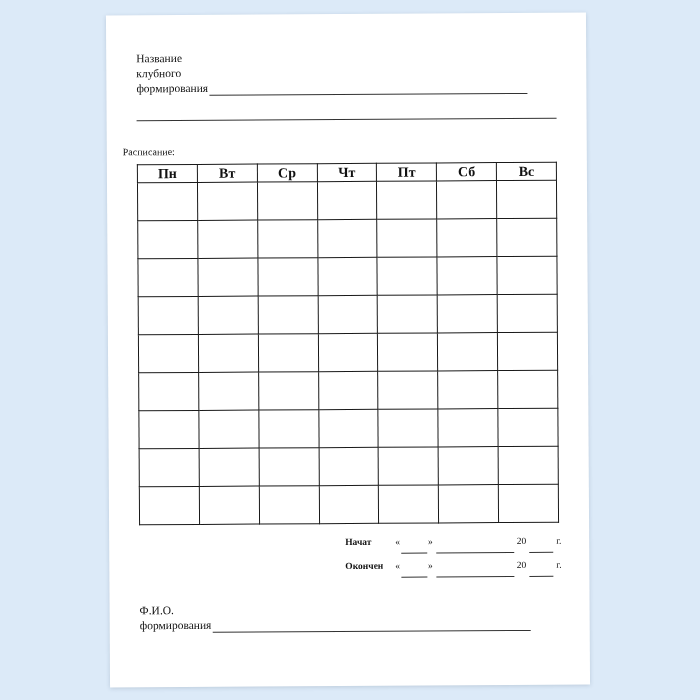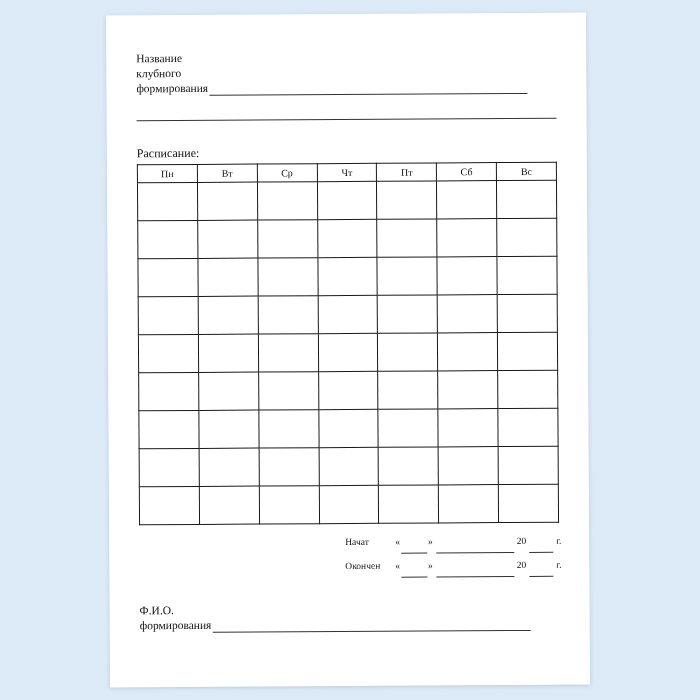--- a/index.html
+++ b/index.html
@@ -63,23 +63,23 @@
     position: absolute;
     left: 30px;
     top: 105px;
     width: 420px;
     border-bottom: 1px solid #333;
   }
 
   
   .sched-label {
     position: absolute;
-    left: 30px;
+    left: 16px;
     top: 131px;
-    font-size: 12px;
+    font-size: 10px;
     color: #111;
   }
 
   
   table.schedule {
     position: absolute;
     left: 30px;
     top: 149px;
     width: 420px;
     border-collapse: collapse;
@@ -91,40 +91,41 @@
     height: 37px;
     padding: 0;
     text-align: center;
     vertical-align: middle;
     font-size: 11.5px;
     font-weight: normal;
     color: #111;
   }
   table.schedule th {
     height: 17px;
-    font-weight: normal;
-    font-size: 10px;
+    font-weight: bold;
+    font-size: 14px;
     margin-top: 24px;
   }
 
   
   .dates {
     position: absolute;
     left: 236px;
     top: 516px;
     font-size: 9.5px;
     color: #111;
     line-height: 24px;
   }
   .dates .row {
     white-space: nowrap;
   }
   .dates .lbl {
     display: inline-block;
     width: 50px;
+    font-weight: bold;
   }
   .seg-s {
     display: inline-block;
     width: 26px;
     border-bottom: 1px solid #333;
     height: 8px;
     vertical-align: bottom;
     margin: 0 1px;
   }
   .seg-m {

